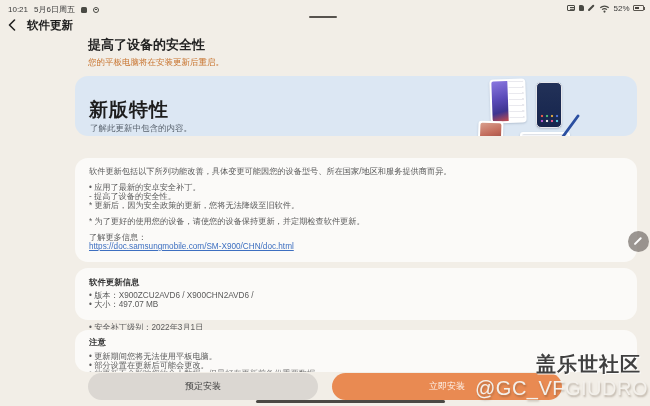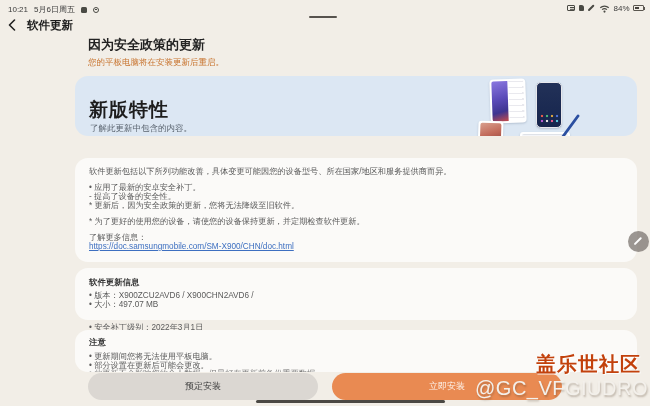--- a/index.html
+++ b/index.html
@@ -77,21 +77,21 @@
   .n-0 { top:21px; } .n-1 { top:30px; } .n-2 { top:38px; opacity:.8; }
   
   .btn { position:absolute; top:373px; width:230px; height:27px; border:none; border-radius:14px; font-size:9px; font-family:inherit; cursor:pointer; }
   .btn-schedule { left:88px; background:#DBD7D2; color:#3c3c3c; }
   .btn-install { left:332px; background:#E98A52; color:#FDF3EA; }
   .home-indicator { position:absolute; left:256px; top:400px; width:189px; height:2.6px; border-radius:2px; background:#4b4944; cursor:pointer; }
   
   .spen-fab { position:absolute; left:628px; top:231px; width:21px; height:21px; border-radius:50%; background:rgba(128,122,116,.78); cursor:pointer; }
   .spen-fab .nib { position:absolute; left:5px; top:9px; width:10px; height:2.4px; border-radius:2px; background:#fdfdfd; transform:rotate(-45deg); }
   
-  .wm-community { position:absolute; right:9px; top:351px; font-size:20px; font-weight:bold; color:#c2410c; letter-spacing:1px; text-shadow:1px 1px 0 rgba(255,255,255,.85), -0.5px -0.5px 0 rgba(255,255,255,.5); }
+  .wm-community { position:absolute; right:9px; top:351px; font-size:20px; font-weight:bold; color:#404040; letter-spacing:1px; text-shadow:1px 1px 0 rgba(255,255,255,.85), -0.5px -0.5px 0 rgba(255,255,255,.5); }
   .wm-handle { position:absolute; right:2px; top:377px; font-size:20px; color:#F3F0EB; text-shadow:1px 1.5px 2px rgba(90,70,50,.35); letter-spacing:0.5px; }
 </style>
 </head>
 <body>
 
 <div class="screen">
 
   <div class="statusbar">
     <div class="sb-left">
       <span>10:21</span>
@@ -102,35 +102,35 @@
     <div class="sb-notch"></div>
     <div class="sb-right">
       <span class="ic-ime"></span>
       <span class="ic-sim"></span>
       <span class="ic-pen"></span>
       <svg width="11" height="9" viewBox="0 0 12 10">
         <path d="M1.3 4.2 A6.8 6.8 0 0 1 10.7 4.2" stroke="#4a4a44" fill="none" stroke-width="1.3"></path>
         <path d="M3.3 6.3 A4 4 0 0 1 8.7 6.3" stroke="#4a4a44" fill="none" stroke-width="1.3"></path>
         <circle cx="6" cy="8.4" r="1.2" fill="#4a4a44"></circle>
       </svg>
-      <span>84%</span>
+      <span>52%</span>
       <span class="sb-batt"></span>
     </div>
   </div>
 
   <div class="appheader">
     <div class="back-btn">
       <svg width="8" height="12" viewBox="0 0 8 12">
         <polyline points="6.5,1 1.5,6 6.5,11" fill="none" stroke="#222" stroke-width="1.6" stroke-linecap="round" stroke-linejoin="round"></polyline>
       </svg>
     </div>
     <div class="page-title">软件更新</div>
   </div>
 
-  <div class="ready-title">因为安全政策的更新</div>
+  <div class="ready-title">提高了设备的安全性</div>
   <div class="ready-warning">您的平板电脑将在安装更新后重启。</div>
 
   <div class="card feature-card">
     <div class="feature-title">新版特性</div>
     <div class="feature-sub">了解此更新中包含的内容。</div>
     <div class="devices">
       <div class="dev dev-fold">
         <div class="pane-a"></div>
         <div class="pane-b"></div>
       </div>

